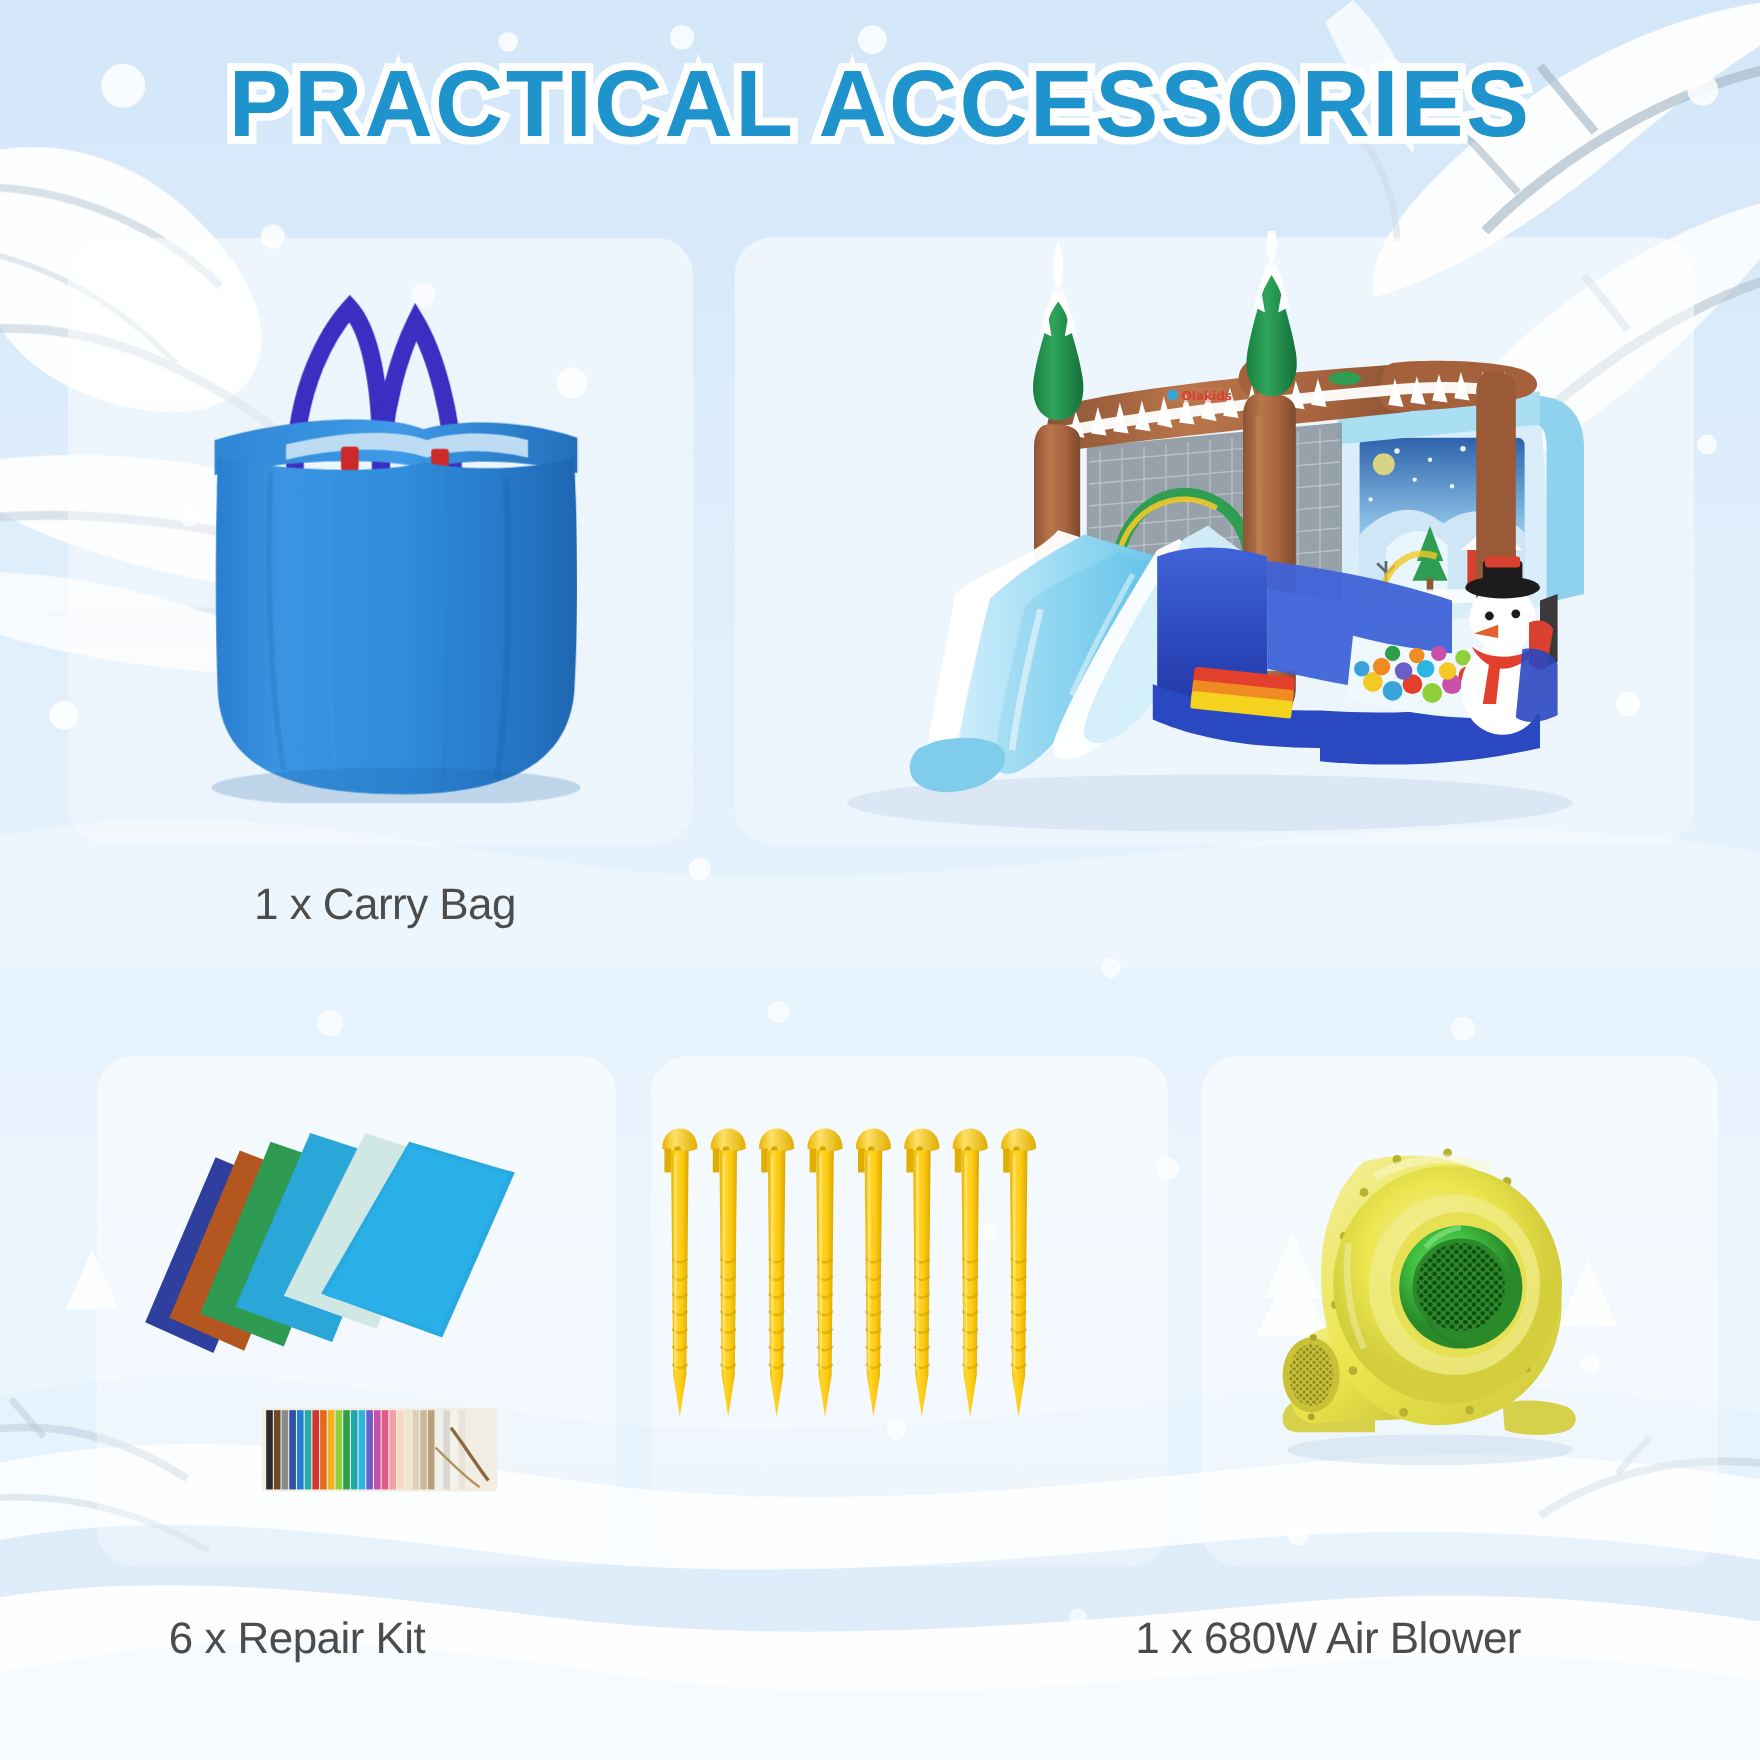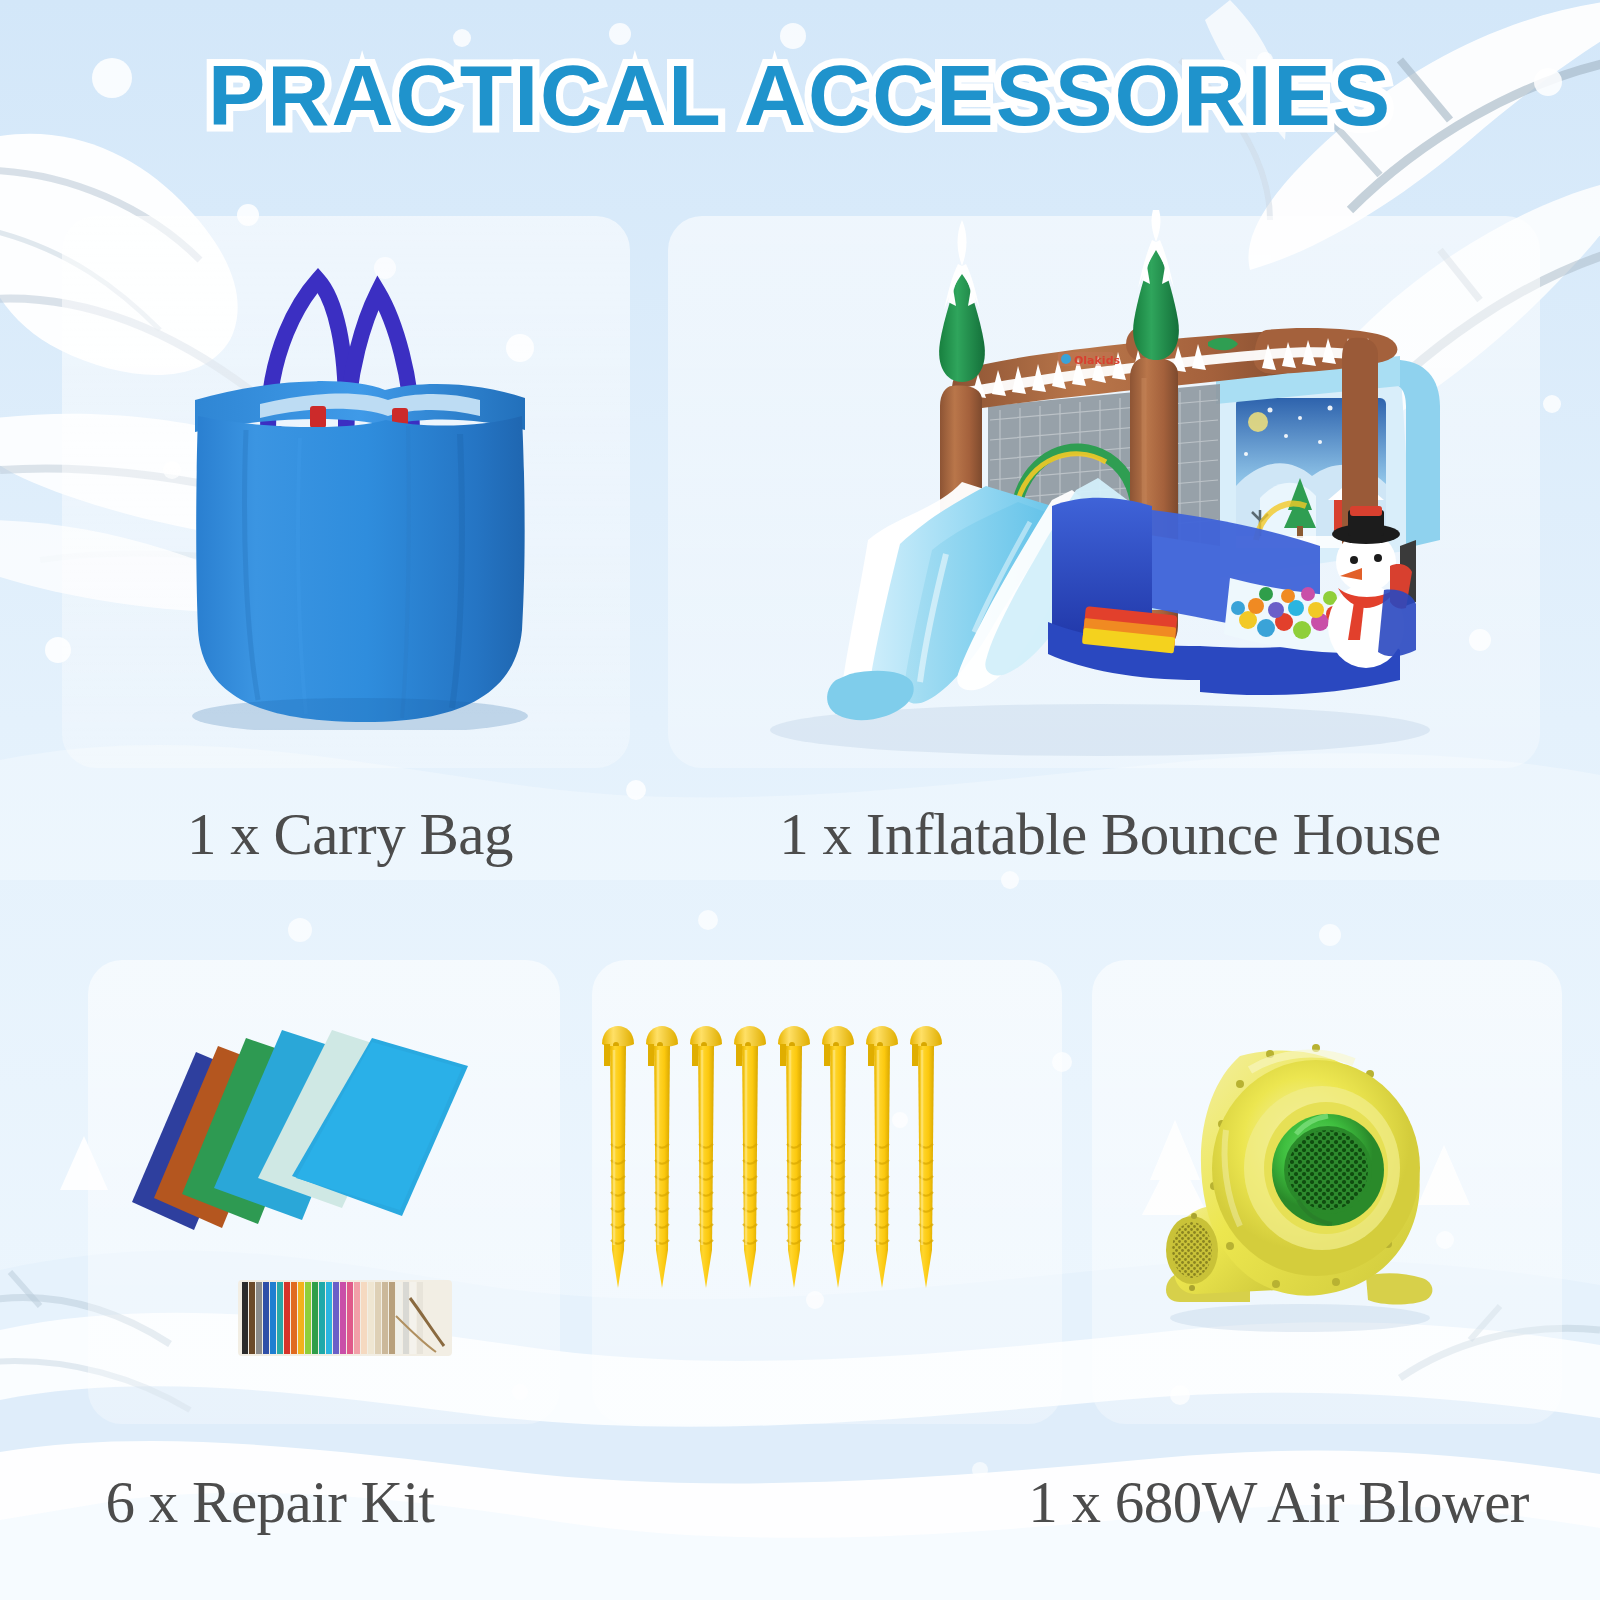--- a/index.html
+++ b/index.html
@@ -37,31 +37,31 @@
   }
   #card-bag{left:62px;top:216px;width:568px;height:552px;}
   #card-house{left:668px;top:216px;width:872px;height:552px;}
   #card-repair{left:88px;top:960px;width:472px;height:464px;}
   #card-stakes{left:592px;top:960px;width:470px;height:464px;}
   #card-blower{left:1092px;top:960px;width:470px;height:464px;}
 
   
   .caption{
     position:absolute;
-    font-family:Liberation Serif, serif;
-    font-size:59px;
+    font-family:Liberation Sans, sans-serif;
+    font-size:40px;
     color:#4c4c4c;
     white-space:nowrap;
     letter-spacing:-0.5px;
   }
   #cap-bag{left:0;top:800px;width:700px;text-align:center;}
   #cap-house{left:660px;top:800px;width:900px;text-align:center;}
   #cap-repair{left:20px;top:1468px;width:500px;text-align:center;}
   #cap-stakes{left:560px;top:1468px;width:500px;text-align:center;}
-  #cap-blower{left:999px;top:1468px;width:530px;text-align:right;}
+  #cap-blower{left:1032px;top:1468px;width:530px;text-align:left;}
 
   
   .art{position:absolute;}
   #art-bag{left:150px;top:230px;width:420px;height:500px;}
   #art-house{left:700px;top:210px;width:800px;height:560px;}
   #art-repair{left:110px;top:980px;width:400px;height:400px;}
   #art-stakes{left:592px;top:1020px;width:380px;height:290px;}
   #art-blower{left:1130px;top:1000px;width:340px;height:340px;}
 </style>
 </head>
@@ -691,17 +691,16 @@
     <circle cx="198" cy="170" r="42" fill="url(#mesh)"></circle>
     <circle cx="198" cy="170" r="42" fill="none" stroke="#2a8a2a" stroke-width="4"></circle>
     <path d="M166 134 C174 124 186 118 198 116" stroke="#7fe07f" stroke-width="5" fill="none" opacity=".75"></path>
     <path d="M168 200 C176 214 188 222 202 224" stroke="#2a7a2a" stroke-width="4" fill="none" opacity=".6"></path>
 
     <path d="M120 70 C150 52 190 48 224 62" stroke="#f8f6c8" stroke-width="8" fill="none" opacity=".6"></path>
     <path d="M96 130 C92 160 96 196 110 226" stroke="#f8f6c8" stroke-width="6" fill="none" opacity=".4"></path>
   </svg>
 
   <div class="caption" id="cap-bag">1 x Carry Bag</div>
-  <div class="caption" id="cap-house">1 x Inflatable Bounce House</div>
   <div class="caption" id="cap-repair">6 x Repair Kit</div>
   <div class="caption" id="cap-blower">1 x 680W  Air Blower</div>
 
 </div>
 
 </body></html>

